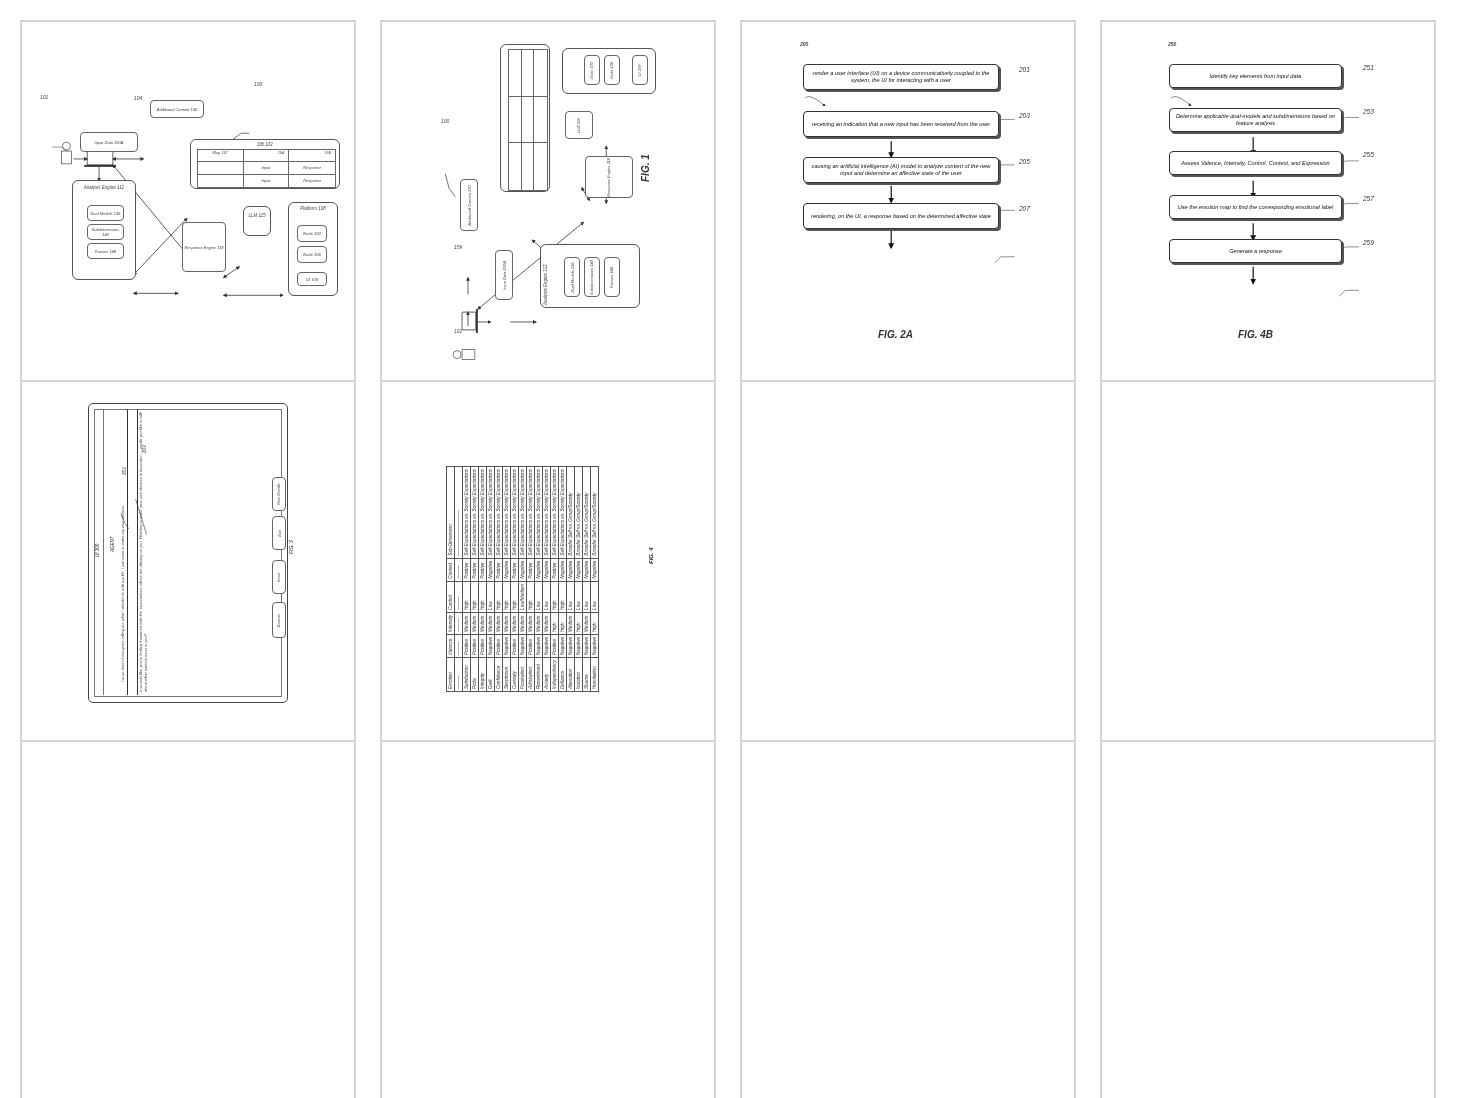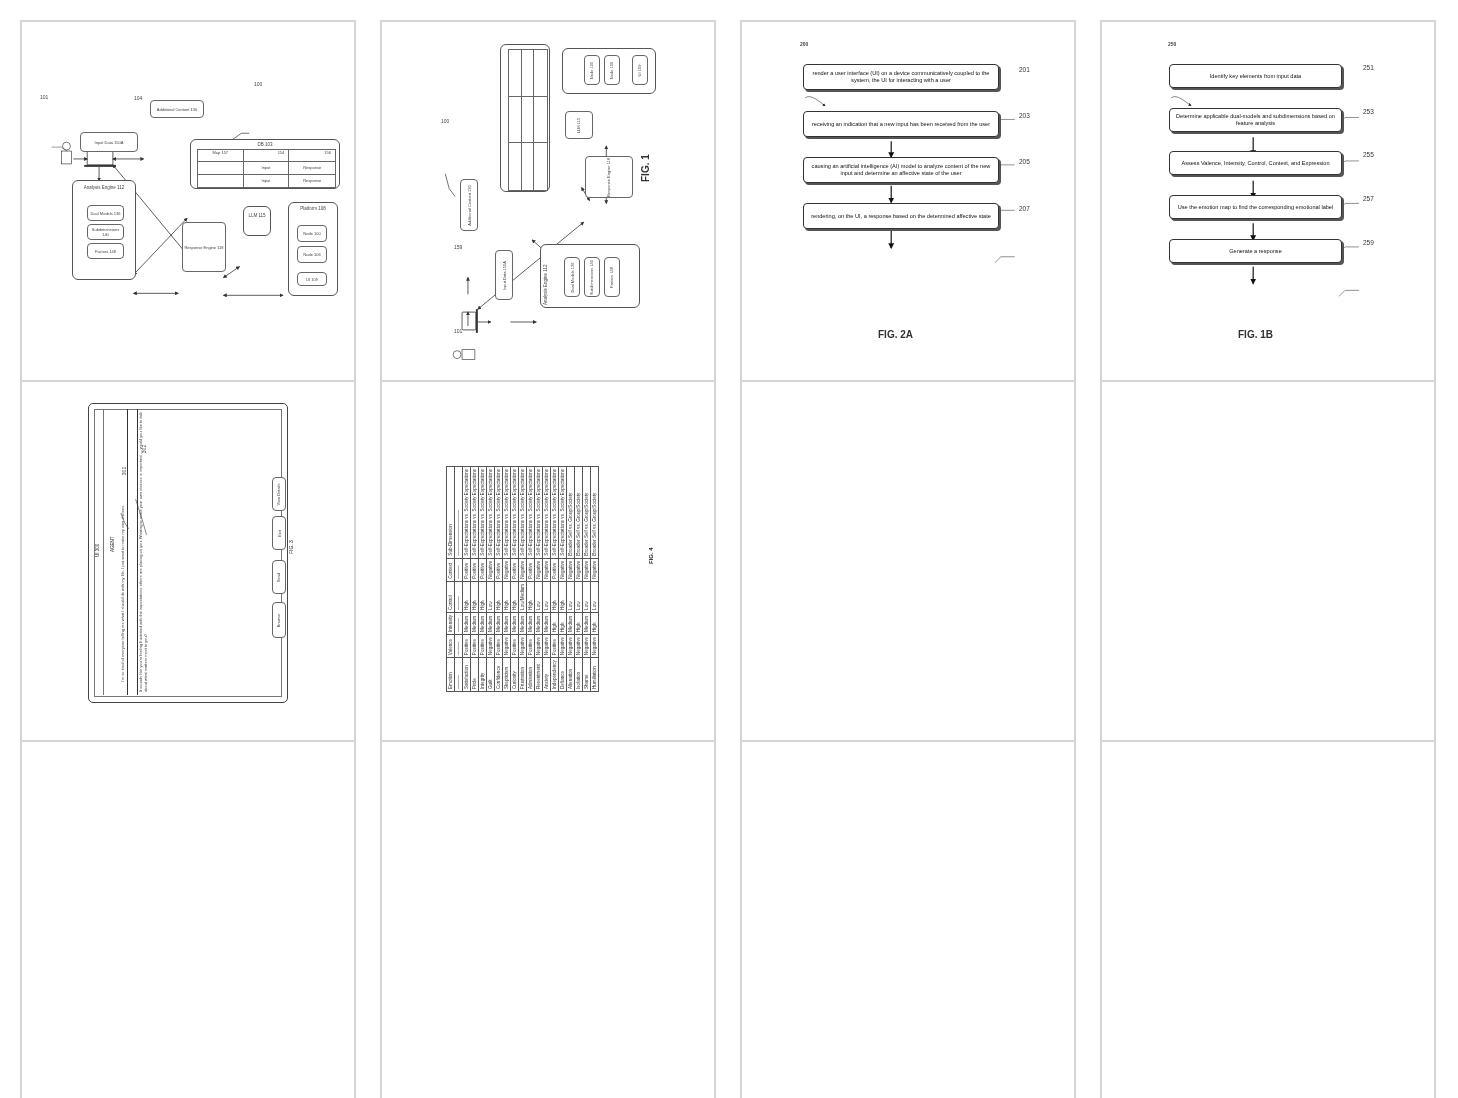--- a/index.html
+++ b/index.html
@@ -1,17 +1,17 @@
 <!DOCTYPE html>
 <html><head>
 <meta charset="utf-8">
 <style>
   html, body { margin:0; padding:0; background:#ffffff; }
   body { width:1458px; height:1098px; position:relative; overflow:hidden; font-family:"Liberation Sans", sans-serif; color:#222; }
-  .page { position:absolute; width:336px; height:436px; background:#fff; border:2px solid #d4d4d4; box-sizing:border-box; overflow:hidden; }
+  .page { position:absolute; width:336px; height:436px; background:#fff; border:2px solid #d4d4d4; box-sizing:border-box; overflow:hidden;font-style:italic; }
   .abs { position:absolute; }
   .box { position:absolute; border:1px solid #555; border-radius:6px; background:#fff; box-sizing:border-box; font-size:4.5px; color:#444; text-align:center; }
   .ubox { position:absolute; border:1px solid #666; border-radius:4px; background:#fff; box-sizing:border-box; font-size:4px; color:#444; text-align:center; display:flex; align-items:center; justify-content:center; }
   .ref { position:absolute; font-size:5px; color:#444; }
   .figcap { position:absolute; font-weight:bold; font-size:10px; color:#333; font-family:"Liberation Sans", sans-serif; }
   svg.lines { position:absolute; left:0; top:0; width:100%; height:100%; pointer-events:none; }
   
   .flow { position:absolute; border:1px solid #333; border-radius:4px; background:#fff; box-sizing:border-box; font-size:5.6px; line-height:7px; color:#111; text-align:center; display:flex; align-items:center; justify-content:center; padding:0 4px; box-shadow:2px 2px 0 #555; }
   .flowref { position:absolute; font-size:6.5px; color:#333; }
   
@@ -206,21 +206,21 @@
   <div class="flow" style="left:67px;top:42px;width:173px;height:24px;">Identify key elements from input data</div>
   <span class="flowref" style="left:261px;top:42px;">251</span>
   <div class="flow" style="left:67px;top:86px;width:173px;height:24px;">Determine applicable dual-models and subdimensions based on feature analysis</div>
   <span class="flowref" style="left:261px;top:86px;">253</span>
   <div class="flow" style="left:67px;top:129px;width:173px;height:24px;">Assess Valence, Intensity, Control, Context, and Expression</div>
   <span class="flowref" style="left:261px;top:129px;">255</span>
   <div class="flow" style="left:67px;top:173px;width:173px;height:24px;">Use the emotion map to find the corresponding emotional label</div>
   <span class="flowref" style="left:261px;top:173px;">257</span>
   <div class="flow" style="left:67px;top:217px;width:173px;height:24px;">Generate a response</div>
   <span class="flowref" style="left:261px;top:217px;">259</span>
-  <span class="figcap" style="left:136px;top:307px;">FIG. 1B</span>
+  <span class="figcap" style="left:136px;top:307px;">FIG. 4B</span>
 </div>
 
 <div class="page" style="left:20px;top:380px;">
   <div class="abs" style="left:66px;top:21px;width:198px;height:298px;border:1px solid #444;border-radius:5px;">
     <div class="abs" style="left:5px;top:5px;width:186px;height:286px;border:0.6px solid #777;"></div>
     <div class="abs" style="left:14px;top:5px;width:0;height:286px;border-left:0.6px solid #777;"></div>
     <div class="abs" style="left:38px;top:5px;width:0;height:286px;border-left:0.8px solid #333;"></div>
     <div class="abs" style="left:48px;top:5px;width:0;height:286px;border-left:0.8px solid #333;"></div>
   </div>
   <span class="rot" style="left:73px;top:175px;transform:rotate(-90deg);font-size:4.5px;white-space:nowrap;">UI 300</span>

